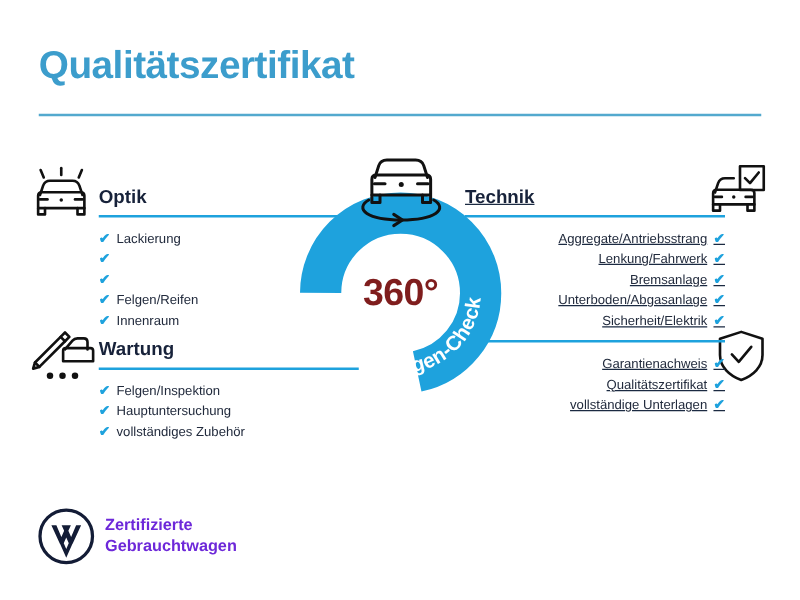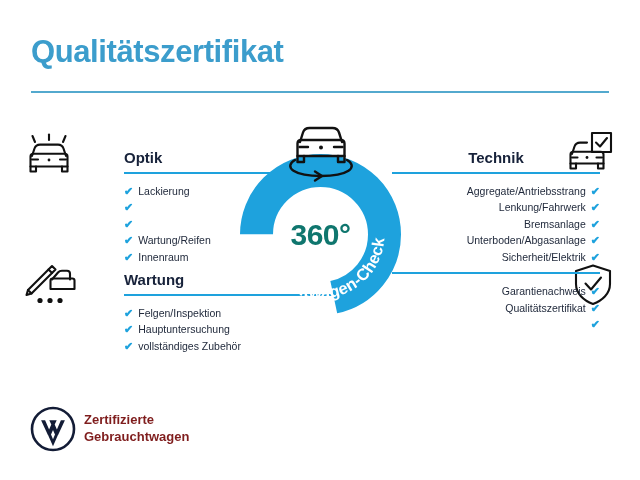--- a/index.html
+++ b/index.html
@@ -42,22 +42,22 @@
     width: 578px;
     height: 2px;
     background: #53a9ce;
   }
 
   
   .section {
     position: absolute;
     width: 208px;
   }
-  .section.left  { left: 79px; margin-left: 45px; }
-  .section.right { left: 392px; text-align: center; }
+  .section.left  { left: 79px; }
+  .section.right { left: 372px; text-align: left; text-decoration: underline; }
 
   .sec-head {
     font-size: 15px;
     font-weight: bold;
     color: #17223a;
     line-height: 1.1;
     padding-bottom: 5px;
     white-space: nowrap;
   }
   .sec-rule {
@@ -117,41 +117,41 @@
     position: absolute;
     left: 238px;
     top: 152px;
     width: 165px;
     height: 165px;
     display: flex;
     align-items: center;
     justify-content: center;
     font-size: 30px;
     font-weight: bold;
-    color: #0f766e;
+    color: #7f1d1d;
     letter-spacing: -0.5px;
     pointer-events: none;
   }
 
   
   .vw-logo {
     position: absolute;
     left: 30px;
     top: 406px;
     width: 46px;
     height: 46px;
   }
   .vw-text {
     position: absolute;
     left: 84px;
     top: 412px;
     font-size: 13px;
     font-weight: bold;
     line-height: 16.5px;
-    color: #7f1d1d;
+    color: #6d28d9;
     white-space: nowrap;
   }
 </style>
 </head>
 <body>
 
 <div class="page">
 
   <div class="title">Qualitätszertifikat</div>
   <div class="title-rule"></div>
@@ -179,21 +179,21 @@
           <span>Lackierung</span>
         </li>
       <li>
           <span class="tick">✔</span>
         </li>
       <li>
           <span class="tick">✔</span>
         </li>
       <li>
           <span class="tick">✔</span>
-          <span>Wartung/Reifen</span>
+          <span>Felgen/Reifen</span>
         </li>
       <li>
           <span class="tick">✔</span>
           <span>Innenraum</span>
         </li>
     </ul>
   </div>
 
   <div class="sec-icon" style="left:566px; top:131px;">
     <svg viewBox="0 0 48 44" width="48" height="44" fill="none" stroke="#111111" stroke-width="2.1" stroke-linecap="round" stroke-linejoin="round">
@@ -277,20 +277,21 @@
     <ul class="sec-list">
       <li>
           <span>Garantienachweis</span>
           <span class="tick">✔</span>
         </li>
       <li>
           <span>Qualitätszertifikat</span>
           <span class="tick">✔</span>
         </li>
       <li>
+          <span>vollständige Unterlagen</span>
           <span class="tick">✔</span>
         </li>
     </ul>
   </div>
 
   <div class="badge">
     <svg viewBox="0 0 165 165" width="165" height="165">
       <defs>
         <path id="arcPath" d="M 18.5 82.5 A 64 64 0 0 0 146.5 82.5"></path>
       </defs>

